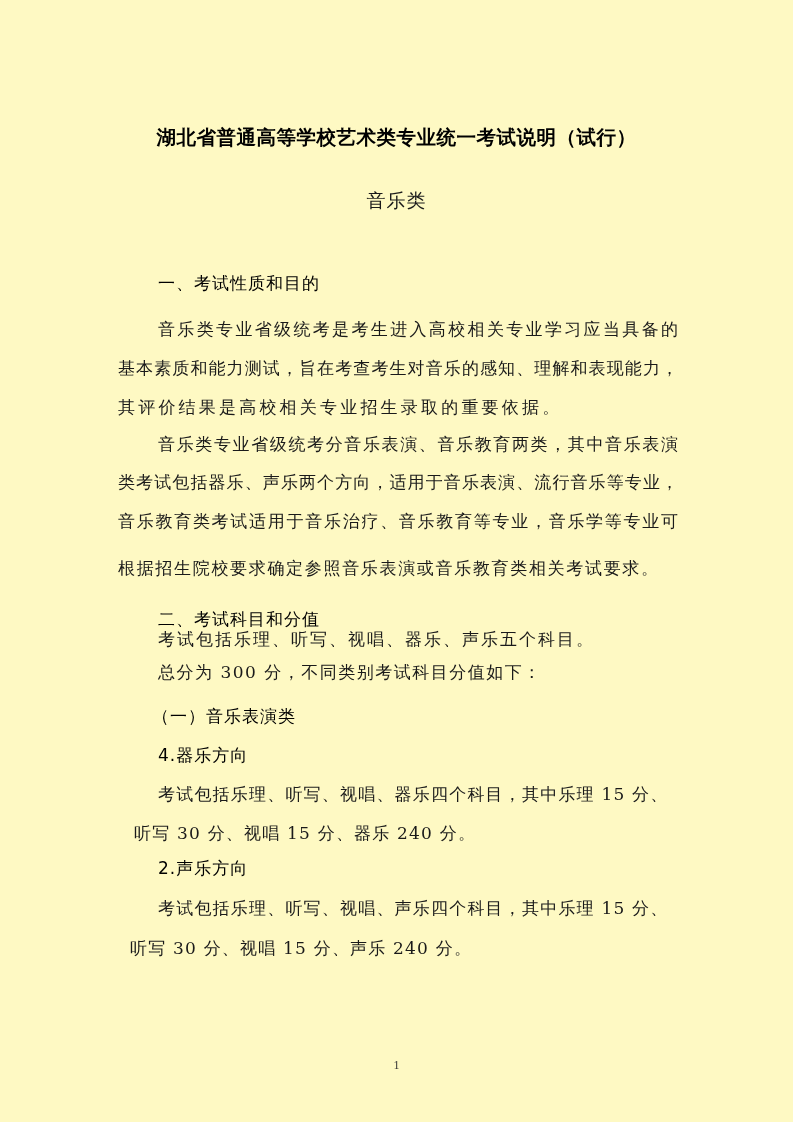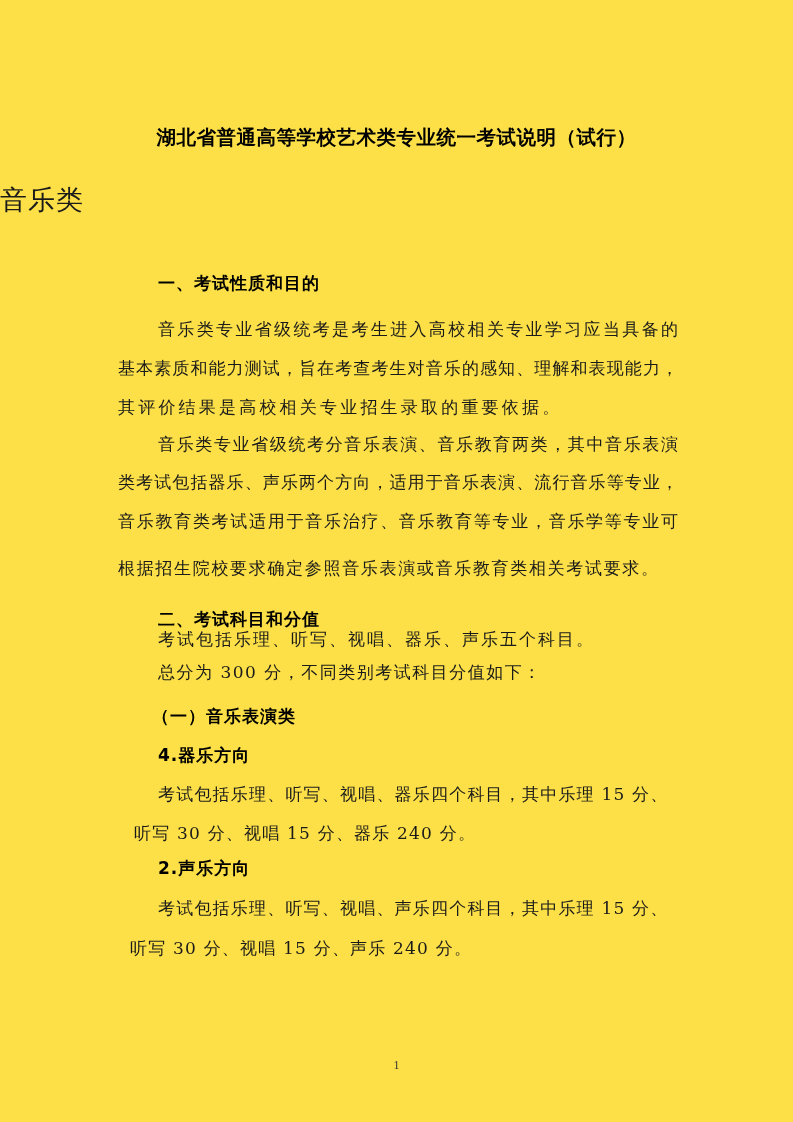--- a/index.html
+++ b/index.html
@@ -12,40 +12,41 @@
       height: 1122px;
       position: relative;
       overflow: hidden;
       font-family: "DejaVu Serif", "Liberation Serif", serif;
       color: #111111;
     }
     .page {
       position: absolute;
       left: 0; top: 0;
       width: 793px; height: 1122px;
-      background: #fde047;
+      background: #fef9c3;
     }
     .doc-title {
       position: absolute;
       left: 0; width: 793px;
       top: 124px;
       text-align: center;
       font-family: "DejaVu Sans", "Liberation Sans", sans-serif;
       font-weight: bold;
       font-size: 19.5px;
       letter-spacing: 0.5px;
       line-height: 28px;
       color: #000;
     }
     .doc-subtitle {
       position: absolute;
       left: 0; width: 793px;
       top: 182px;
+      text-align: center;
       font-family: "DejaVu Serif", "Liberation Serif", serif;
-      font-size: 27px;
+      font-size: 19px;
       line-height: 36px;
       letter-spacing: 1px;
       color: #1a1a1a;
     }
     .line {
       position: absolute;
       left: 118px;
       width: 560px;
       font-size: 17px;
       line-height: 24px;
@@ -56,21 +57,21 @@
     .line.indent { left: 158px; }
     .line.justify {
       text-align: justify;
       text-align-last: justify;
       letter-spacing: 0;
     }
     .heading {
       position: absolute;
       left: 158px;
       font-family: "DejaVu Sans", "Liberation Sans", sans-serif;
-      font-weight: bold;
+      font-weight: normal;
       font-size: 17px;
       line-height: 24px;
       letter-spacing: 1px;
       white-space: nowrap;
       color: #000;
     }
     .heading.paren { left: 152px; }
     .page-number {
       position: absolute;
       left: 0; width: 793px;

